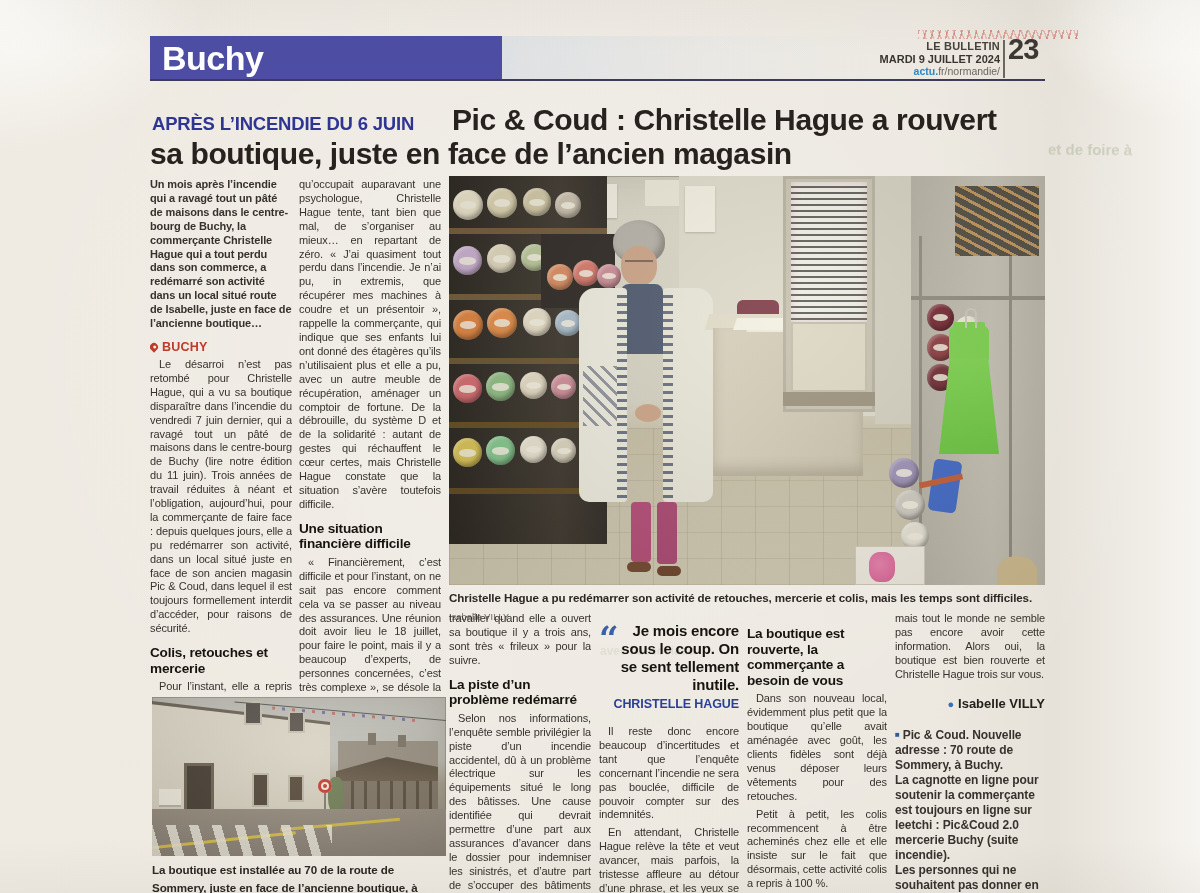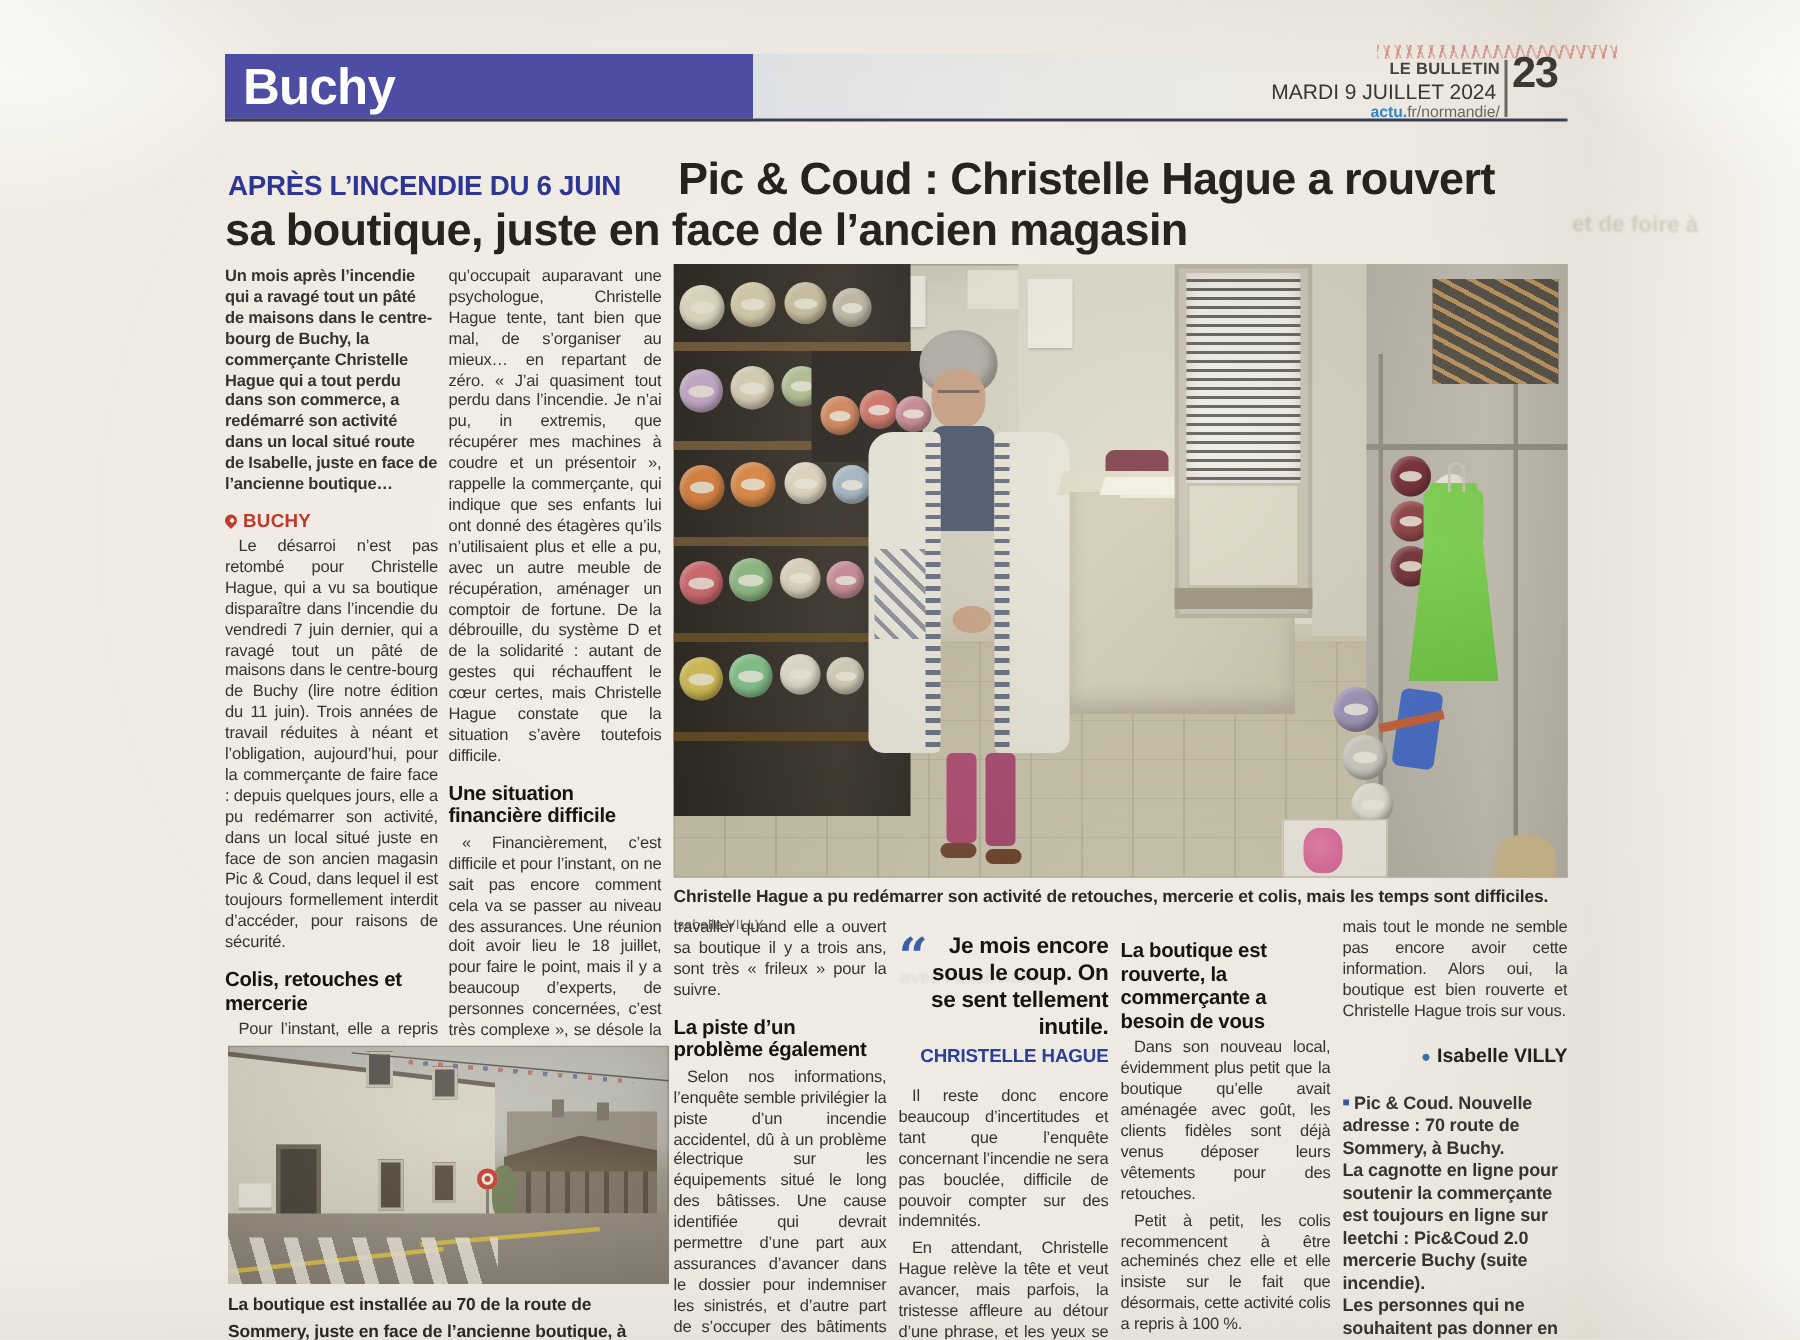--- a/index.html
+++ b/index.html
@@ -26,21 +26,21 @@
   .section-subtitle{color:#fff;font-weight:700;font-size:21px;margin-left:9px;letter-spacing:-.3px;padding-top:8px;}
   .banner-ghost{left:502px;top:36px;width:543px;height:43px;
     background:linear-gradient(90deg,rgba(190,205,225,.35),rgba(210,220,230,.18) 40%,rgba(0,0,0,0) 75%);}
   .header-rule{left:150px;top:79px;width:895px;height:2px;background:#3c3c58;}
   .red-tick-strip{left:918px;top:30px;width:160px;height:9px;opacity:.75;
     background:
       repeating-linear-gradient(105deg, rgba(195,60,48,.55) 0 1.6px, rgba(0,0,0,0) 1.6px 7px),
       repeating-linear-gradient(68deg, rgba(195,60,48,.35) 0 1.4px, rgba(0,0,0,0) 1.4px 7px);}
   .masthead{left:845px;top:40px;width:155px;text-align:right;line-height:1.15;}
   .masthead-name{font-weight:700;font-size:11px;color:#45413c;letter-spacing:.2px;}
-  .masthead-date{font-weight:400;font-size:14px;color:#39352f;text-align:center;}
+  .masthead-date{font-weight:700;font-size:11px;color:#39352f;}
   .masthead-site{font-size:10.5px;color:#6b665d;}
   .masthead-site .site-prefix{color:#2f86c2;font-weight:700;}
   .masthead-divider{left:1003px;top:40px;width:1.5px;height:38px;background:#6b675f;}
   .page-number{left:1008px;top:33px;font-size:29px;font-weight:700;color:#3c3833;letter-spacing:-1px;}
 
   
   .kicker{left:152px;top:113px;font-size:18.5px;font-weight:700;color:#2e3592;letter-spacing:-.2px;}
   .headline-l1{left:452px;top:103px;font-size:30px;font-weight:700;color:#27221e;letter-spacing:-.4px;}
   .headline-l2{left:150px;top:137px;font-size:30px;font-weight:700;color:#27221e;letter-spacing:-.4px;}
 
@@ -290,21 +290,21 @@
   <div class="ph" style="left:548px;top:380px;width:40px;height:29px;background:#cdb98e;border-radius:50% 50% 0 0;"></div>
 </div>
 
 <div class="abs" style="left:449px;top:588px;width:596px;">
   <span class="caption">Christelle Hague a pu redémarrer son activité de retouches, mercerie et colis, mais les temps sont difficiles.</span>
   <span class="credit">Isabelle VILLY</span>
 </div>
 
 <div class="col" style="left:449px;top:612px;width:142px;height:281px;">
   <p>travailler quand elle a ouvert sa boutique il y a trois ans, sont très « frileux » pour la suivre.</p>
-  <div class="subhead">La piste d’un problème également</div>
+  <div class="subhead">La piste d’un problème redémarré</div>
   <p class="ind">Selon nos informations, l’enquête semble privilégier la piste d’un incendie accidentel, dû à un problème électrique sur les équipements situé le long des bâtisses. Une cause identifiée qui devrait permettre d’une part aux assurances d’avancer dans le dossier pour indemniser les sinistrés, et d’autre part de s’occuper des bâtiments calcinés et menaçant de s’écrouler depuis l’incendie et qui ont contraint la commune à interdire la circulation sur une partie du secteur.</p>
 </div>
 
 <div class="col" style="left:599px;top:612px;width:140px;height:281px;">
   <div class="pullquote" style="margin:10px 0 14px 0;">
     <span class="quote-glyph">“</span>
     <div class="pq-text">Je mois encore sous le coup. On se sent tellement inutile.</div>
     <div class="pq-attr">CHRISTELLE HAGUE</div>
   </div>
   <p class="ind">Il reste donc encore beaucoup d’incertitudes et tant que l’enquête concernant l’incendie ne sera pas bouclée, difficile de pouvoir compter sur des indemnités.</p>

